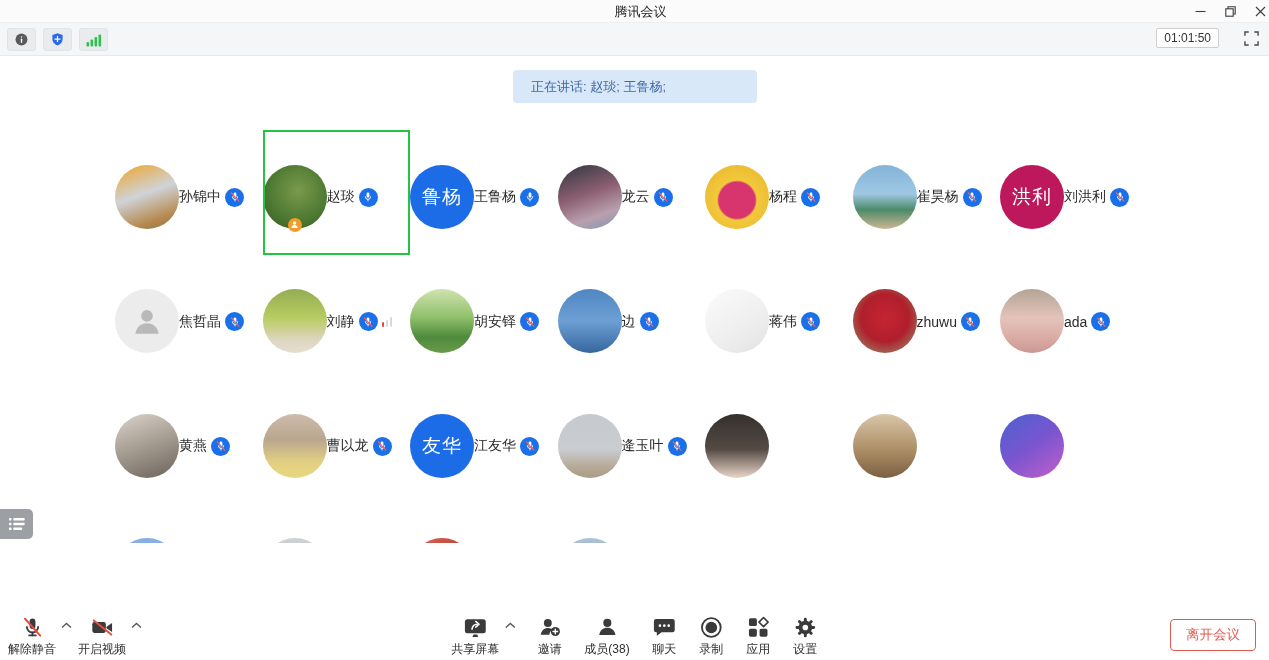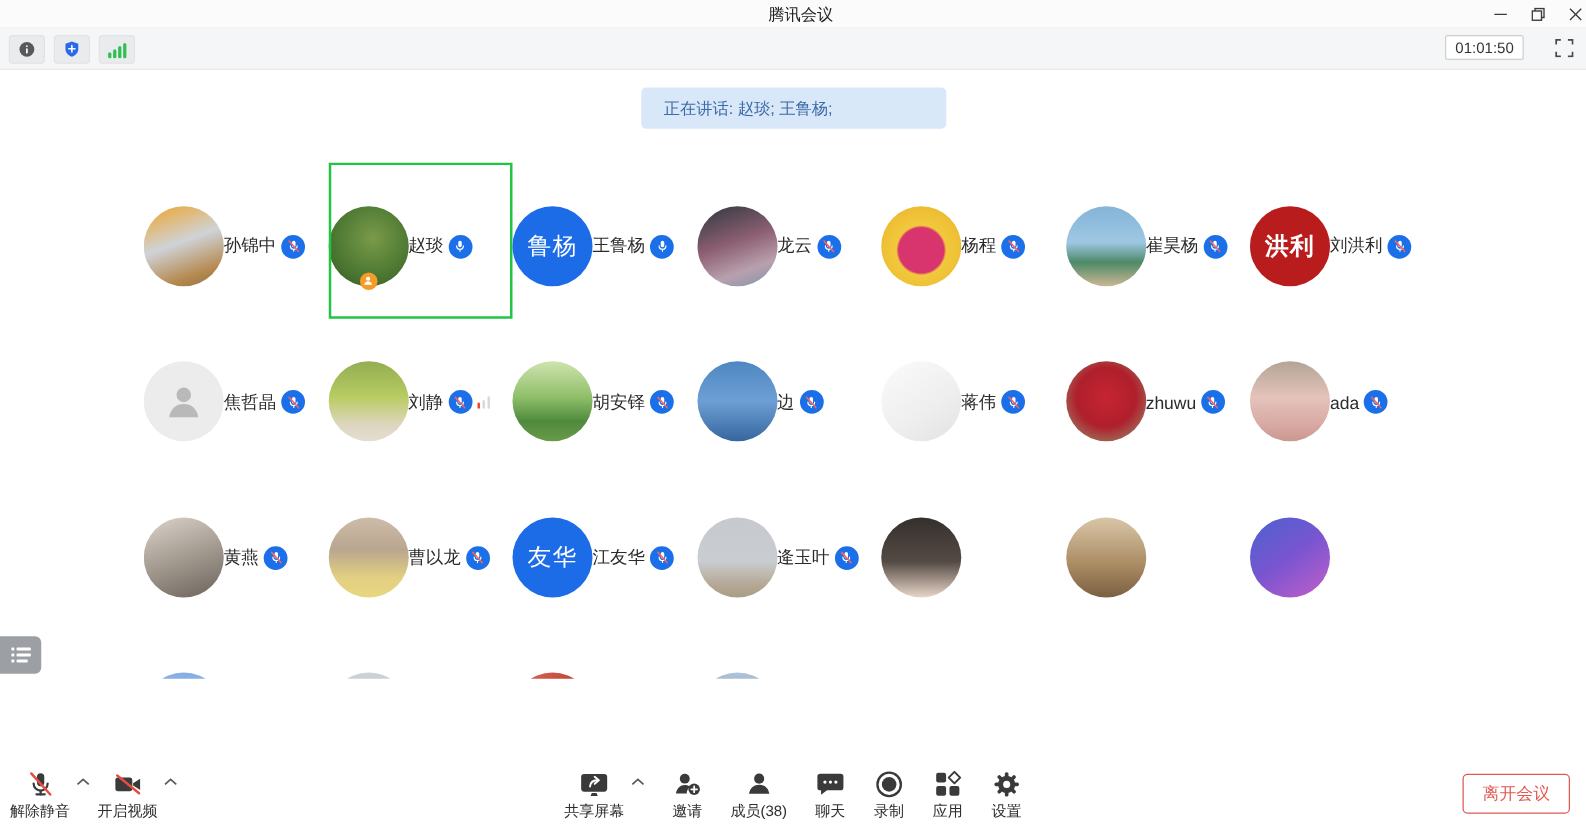--- a/index.html
+++ b/index.html
@@ -233,21 +233,21 @@
           <rect x="9.2" y="3.2" width="5.6" height="10.2" rx="2.8" fill="#fff"></rect>
           <path d="M6.6 11.4a5.4 5.4 0 0 0 10.8 0" stroke="#fff" stroke-width="1.8" fill="none" stroke-linecap="round"></path>
           <line x1="12" y1="17" x2="12" y2="20" stroke="#fff" stroke-width="1.8" stroke-linecap="round"></line>
           <line class="slash" x1="4.6" y1="3.8" x2="19.6" y2="20.4" stroke="#ff6157" stroke-width="2.4" stroke-linecap="round"></line>
         </svg>
       </span>
 
     </div>
   </div>
     <div class="cell">
-    <div class="avatar" style="background: #b91c1c; font-weight: bold;">
+    <div class="avatar" style="background: #be185d;">
       <span class="initials">洪利</span>
 
     </div>
     <div class="name-row">
       <span class="pname">刘洪利</span>
       <span class="mic muted">
         <svg width="12" height="12" viewBox="0 0 24 24">
           <rect x="9.2" y="3.2" width="5.6" height="10.2" rx="2.8" fill="#fff"></rect>
           <path d="M6.6 11.4a5.4 5.4 0 0 0 10.8 0" stroke="#fff" stroke-width="1.8" fill="none" stroke-linecap="round"></path>
           <line x1="12" y1="17" x2="12" y2="20" stroke="#fff" stroke-width="1.8" stroke-linecap="round"></line>

